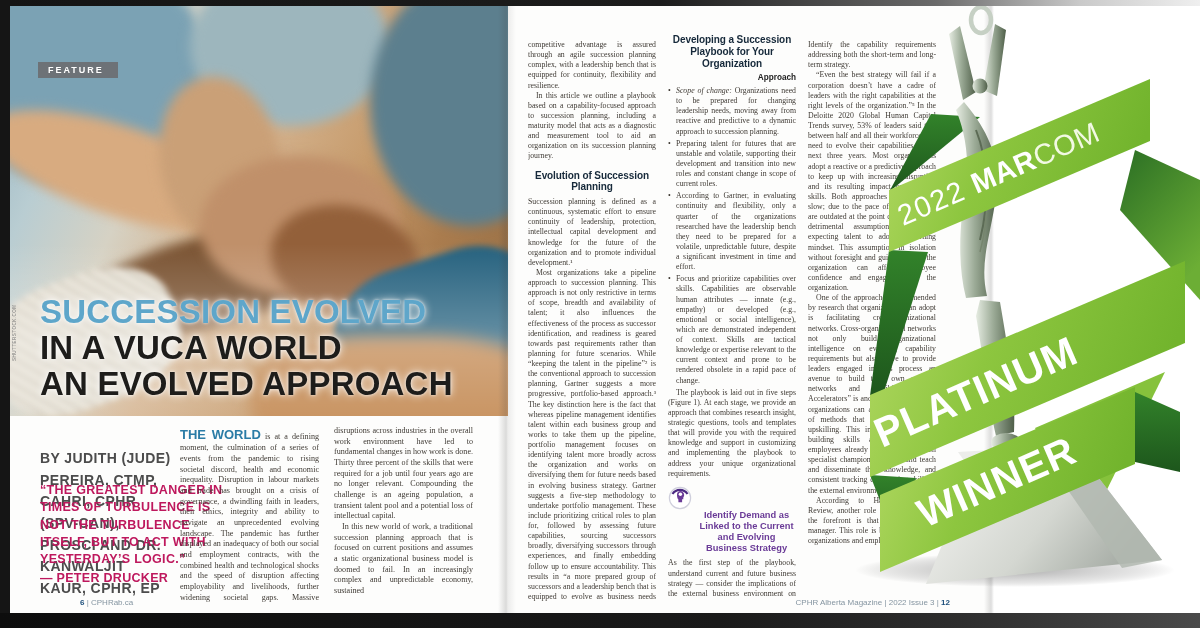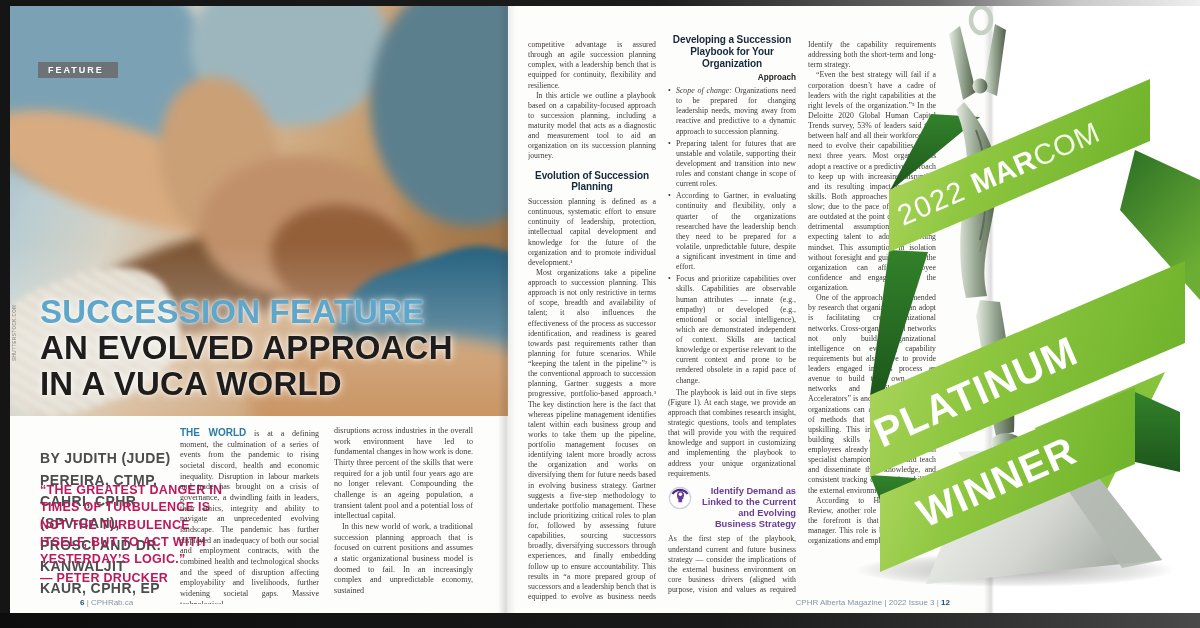--- a/index.html
+++ b/index.html
@@ -50,21 +50,21 @@
   
   .byline{position:absolute;left:30px;top:442px;width:135px;color:#4c4c4c;
     font-family:Liberation Sans, sans-serif;font-size:14px;font-weight:700;line-height:1.55;letter-spacing:.4px;}
   .pull-quote{position:absolute;left:30px;top:476px;width:185px;color:#be185d;
     font-family:"Liberation Sans",sans-serif;font-size:12.5px;font-weight:700;line-height:1.38;letter-spacing:.3px;}
   .pq-attr{margin-top:2px;}
   .lcol{position:absolute;top:420px;width:139px;height:178px;overflow:hidden;
     font-size:8.1px;line-height:1.32;text-align:justify;color:#3e3933;}
   .lcol1{left:170px;}
   .lcol2{left:324px;}
-  .lead-in{color:#2b7ca6;font-weight:700;font-family:"Liberation Sans",sans-serif;font-size:10px;}
+  .lead-in{color:#2b7ca6;font-weight:700;font-family:"Liberation Sans",sans-serif;font-size:13px;}
   .indent{text-indent:8px;margin:0;}
   p{margin:0;}
   .footer{position:absolute;top:592px;font-family:"Liberation Sans",sans-serif;font-size:8px;color:#8595a1;z-index:4;}
   .footer-left{left:70px;}
   .footer-right{right:40px;text-align:right;}
   .pg-num{color:#1d4f7c;font-weight:700;}
   
   .rcol{position:absolute;top:30px;width:128px;height:562px;overflow:hidden;
     font-size:7.8px;line-height:1.3;text-align:justify;color:#3e3933;}
   .rcol1{left:20px;top:34px;}
@@ -75,21 +75,21 @@
   .rhead.first{margin-top:0;}
   .subhead{font-family:"Liberation Sans",sans-serif;font-weight:700;font-size:8.2px;color:#222;
     margin:2px 0 2px 8px;text-align:right;}
   ul.bullets{list-style:none;margin:0;padding:0;}
   ul.bullets li{position:relative;padding-left:8px;margin:0 0 2px 0;}
   ul.bullets li:before{content:"•";position:absolute;left:0;top:0;color:#3e3933;}
   .blead{font-style:italic;}
   .step{display:flex;gap:5px;margin:7px 0 4px 0;align-items:flex-start;}
   .step-icon{flex:0 0 24px;}
   .step-head{font-family:"Liberation Sans",sans-serif;font-weight:700;font-size:9.3px;line-height:1.2;
-    color:#6a3b97;text-align:right;}
+    color:#6a3b97;text-align:center;margin-top:24px;}
   
   .award{position:absolute;left:830px;top:0;width:370px;height:628px;z-index:40;pointer-events:none;}
   .band-text{font-family:"Liberation Sans",sans-serif;fill:#ffffff;}
   .t-year{font-size:29px;font-weight:400;letter-spacing:1.5px;}
   .t-mar{font-size:29px;font-weight:800;letter-spacing:.5px;}
   .t-com{font-size:29px;font-weight:400;fill:#f2f9e4;letter-spacing:.5px;}
   .t-big{font-size:41px;font-weight:800;letter-spacing:1px;}
   .t-win{font-size:40px;font-weight:800;letter-spacing:1px;}
 </style>
 </head>
@@ -108,23 +108,23 @@
       <div class="blob ph-hands"></div>
       <div class="blob ph-hand2"></div>
       <div class="ph-sleeve" style="position:absolute"></div>
       <div class="ph-teal" style="position:absolute"></div>
       <div class="blob ph-floor"></div>
       <div class="photo-fade"></div>
     </div>
     <div class="feature-tag">FEATURE</div>
     <div class="photo-credit">SHUTTERSTOCK.COM</div>
     <div class="title">
-      <div class="t-blue">SUCCESSION FEATURE</div>
+      <div class="t-blue">SUCCESSION EVOLVED</div>
+      <div class="t-dark">IN A VUCA WORLD</div>
       <div class="t-dark">AN EVOLVED APPROACH</div>
-      <div class="t-dark">IN A VUCA WORLD</div>
     </div>
     <div class="byline">BY JUDITH (JUDE) PEREIRA, CTMP, CAHRI, CPHR (SPV-CAN), PROSCI AND DR. KANWALJIT KAUR, CPHR, EP</div>
     <div class="pull-quote">
       <div>“THE GREATEST DANGER IN TIMES OF TURBULENCE IS NOT THE TURBULENCE ITSELF, BUT TO ACT WITH YESTERDAY’S LOGIC.”</div>
       <div class="pq-attr">— PETER DRUCKER</div>
     </div>
     <div class="lcol lcol1">
       <p><span class="lead-in">THE WORLD</span><span> is at a defining moment, the culmination of a series of events from the pandemic to rising societal discord, health and economic inequality. Disruption in labour markets and trade has brought on a crisis of governance, a dwindling faith in leaders, their ethics, integrity and ability to navigate an unprecedented evolving landscape. The pandemic has further displayed an inadequacy of both our social and employment contracts, with the combined health and technological shocks and the speed of disruption affecting employability and livelihoods, further widening societal gaps. Massive technological</span></p>
     </div>
     <div class="lcol lcol2">

